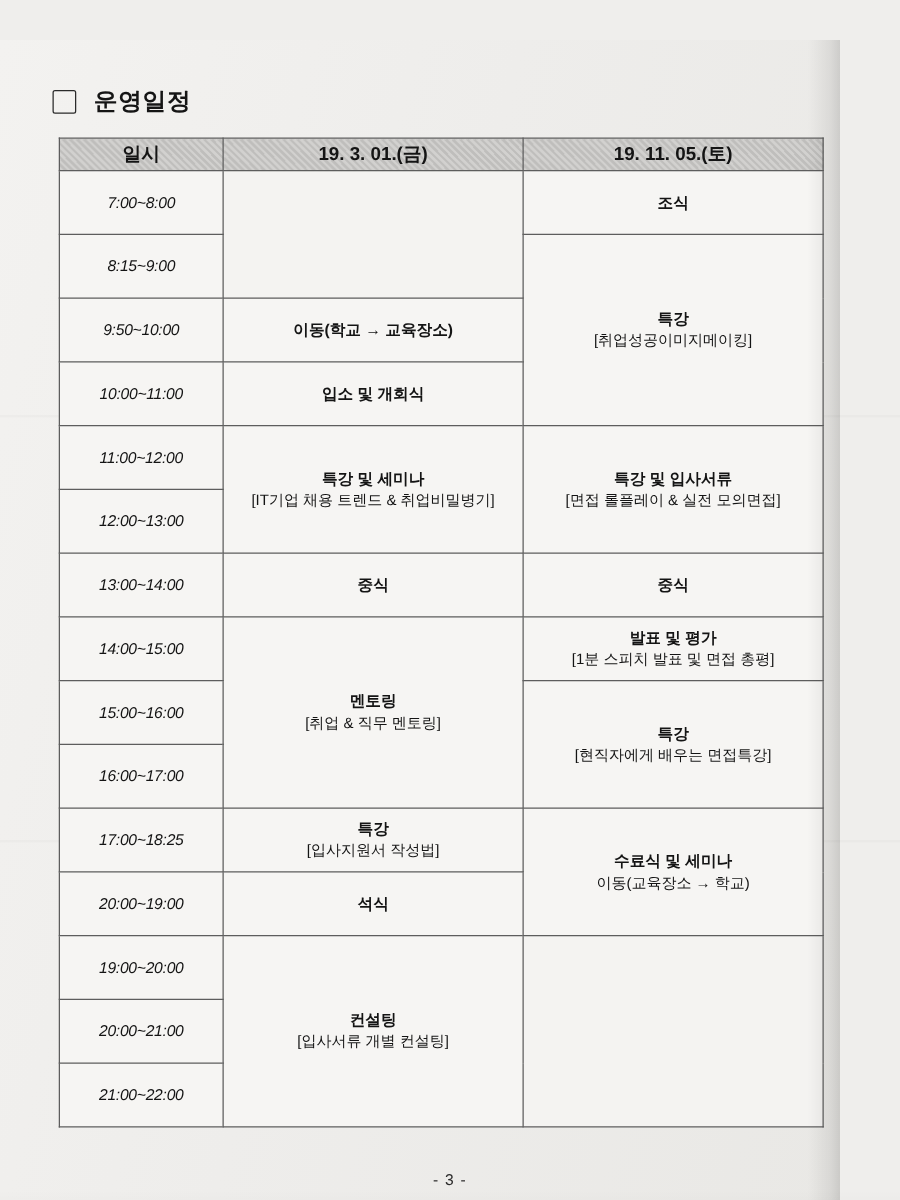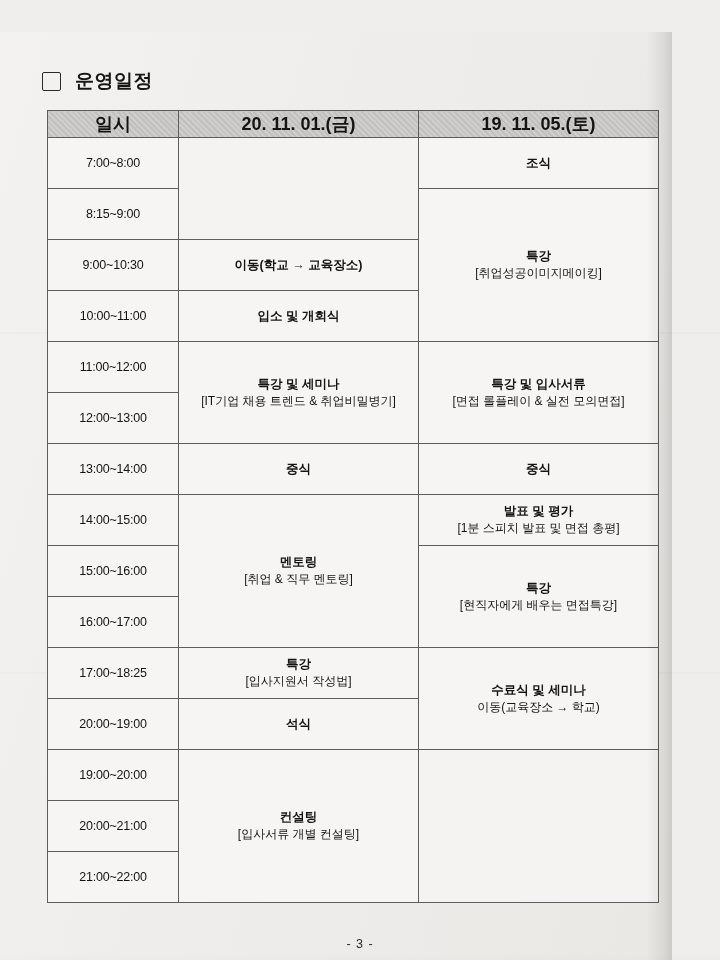--- a/index.html
+++ b/index.html
@@ -79,35 +79,36 @@
     text-align: center;
     vertical-align: middle;
     font-size: 12.5px;
     color: #141414;
     padding: 0 4px;
     line-height: 1.45;
   }
   table.schedule thead th {
     height: 25px;
     font-weight: 700;
-    font-size: 18px;
+    font-size: 15px;
     background-image: repeating-linear-gradient(
       45deg,
       #d2d1cf 0px, #d2d1cf 2px,
       #bfbebc 2px, #bfbebc 4px
     );
     text-align: center;
   }
   col.c-time { width: 131px; }
   col.c-day  { width: 240px; }
 
   td.timecell {
     font-size: 12px;
     letter-spacing: -0.2px;
     background: #f6f5f3;
+    font-style: italic;
   }
   td.cell {
     background: #f6f5f3;
   }
   td.blank {
     background: #f4f3f1;
   }
   .cell-main { display: block; font-weight: bold; }
   .cell-sub  { display: block; font-size: 12px; }
 
@@ -145,21 +146,21 @@
   <div class="schedule-wrap">
     <table class="schedule">
       <colgroup>
         <col class="c-time">
         <col class="c-day">
         <col class="c-day">
       </colgroup>
       <thead>
         <tr>
           <th>일시</th>
-          <th>20. 11. 01.(금)</th>
+          <th>19. 3. 01.(금)</th>
           <th>19. 11. 05.(토)</th>
         </tr>
       </thead>
       <tbody>
 
         <tr>
           <td class="timecell" style="height:50px">7:00~8:00</td>
           <td class="blank" rowspan="2"></td>
           <td class="cell">
             <span class="cell-main">조식</span>
@@ -168,21 +169,21 @@
 
         <tr>
           <td class="timecell" style="height:50px">8:15~9:00</td>
           <td class="cell" rowspan="3">
             <span class="cell-main">특강</span>
             <span class="cell-sub">[취업성공이미지메이킹]</span>
           </td>
         </tr>
 
         <tr>
-          <td class="timecell" style="height:50px">9:00~10:30</td>
+          <td class="timecell" style="height:50px">9:50~10:00</td>
           <td class="cell">
             <span class="cell-main">이동(학교 → 교육장소)</span>
           </td>
         </tr>
 
         <tr>
           <td class="timecell" style="height:50px">10:00~11:00</td>
           <td class="cell">
             <span class="cell-main">입소 및 개회식</span>
           </td>

